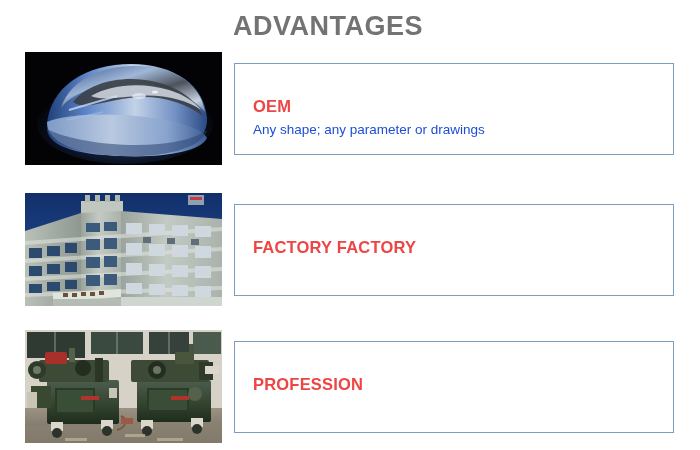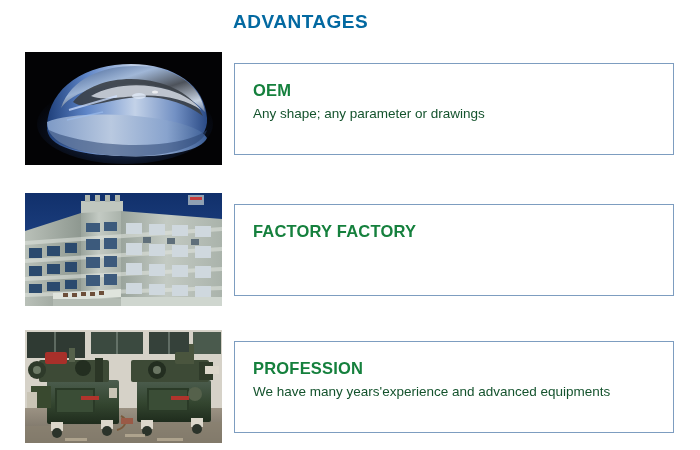--- a/index.html
+++ b/index.html
@@ -19,24 +19,24 @@
     position: relative;
     width: 700px;
     height: 450px;
   }
 
   
   .page-title {
     position: absolute;
     left: 233px;
     top: 11px;
-    font-size: 19px;
+    font-size: 27px;
     font-weight: bold;
     letter-spacing: 0.5px;
-    color: #0369a1;
+    color: #737373;
     font-family: "Liberation Sans", sans-serif;
     white-space: nowrap;
   }
 
   
   .row {
     position: absolute;
     left: 0;
     width: 700px;
   }
@@ -66,29 +66,29 @@
     box-sizing: border-box;
     border: 1px solid #7d9dc0;
     background: #ffffff;
   }
   .card-inner {
     padding: 17px 0 0 18px;
   }
   .card-heading {
     font-size: 16.5px;
     font-weight: bold;
-    color: #15803d;
+    color: #ef4444;
     letter-spacing: 0.2px;
-    margin: 0 0 7px 0;
+    margin: 16px 0 7px 0;
     line-height: 1.1;
     white-space: nowrap;
   }
   .card-sub {
     font-size: 13.5px;
-    color: #14532d;
+    color: #1d4ed8;
     margin: 0;
     line-height: 1.25;
     white-space: nowrap;
   }
 </style>
 </head>
 <body>
 
 <div class="page">
 
@@ -344,18 +344,17 @@
           <rect x="100" y="104" width="20" height="3"></rect>
           <rect x="132" y="108" width="26" height="3"></rect>
           <rect x="40" y="108" width="22" height="3"></rect>
         </g>
       </svg>
     </div>
 
     <div class="card">
       <div class="card-inner">
         <div class="card-heading">PROFESSION</div>
-        <div class="card-sub">We have many years'experience and advanced equipments</div>
       </div>
     </div>
   </div>
 
 </div>
 
 </body></html>

